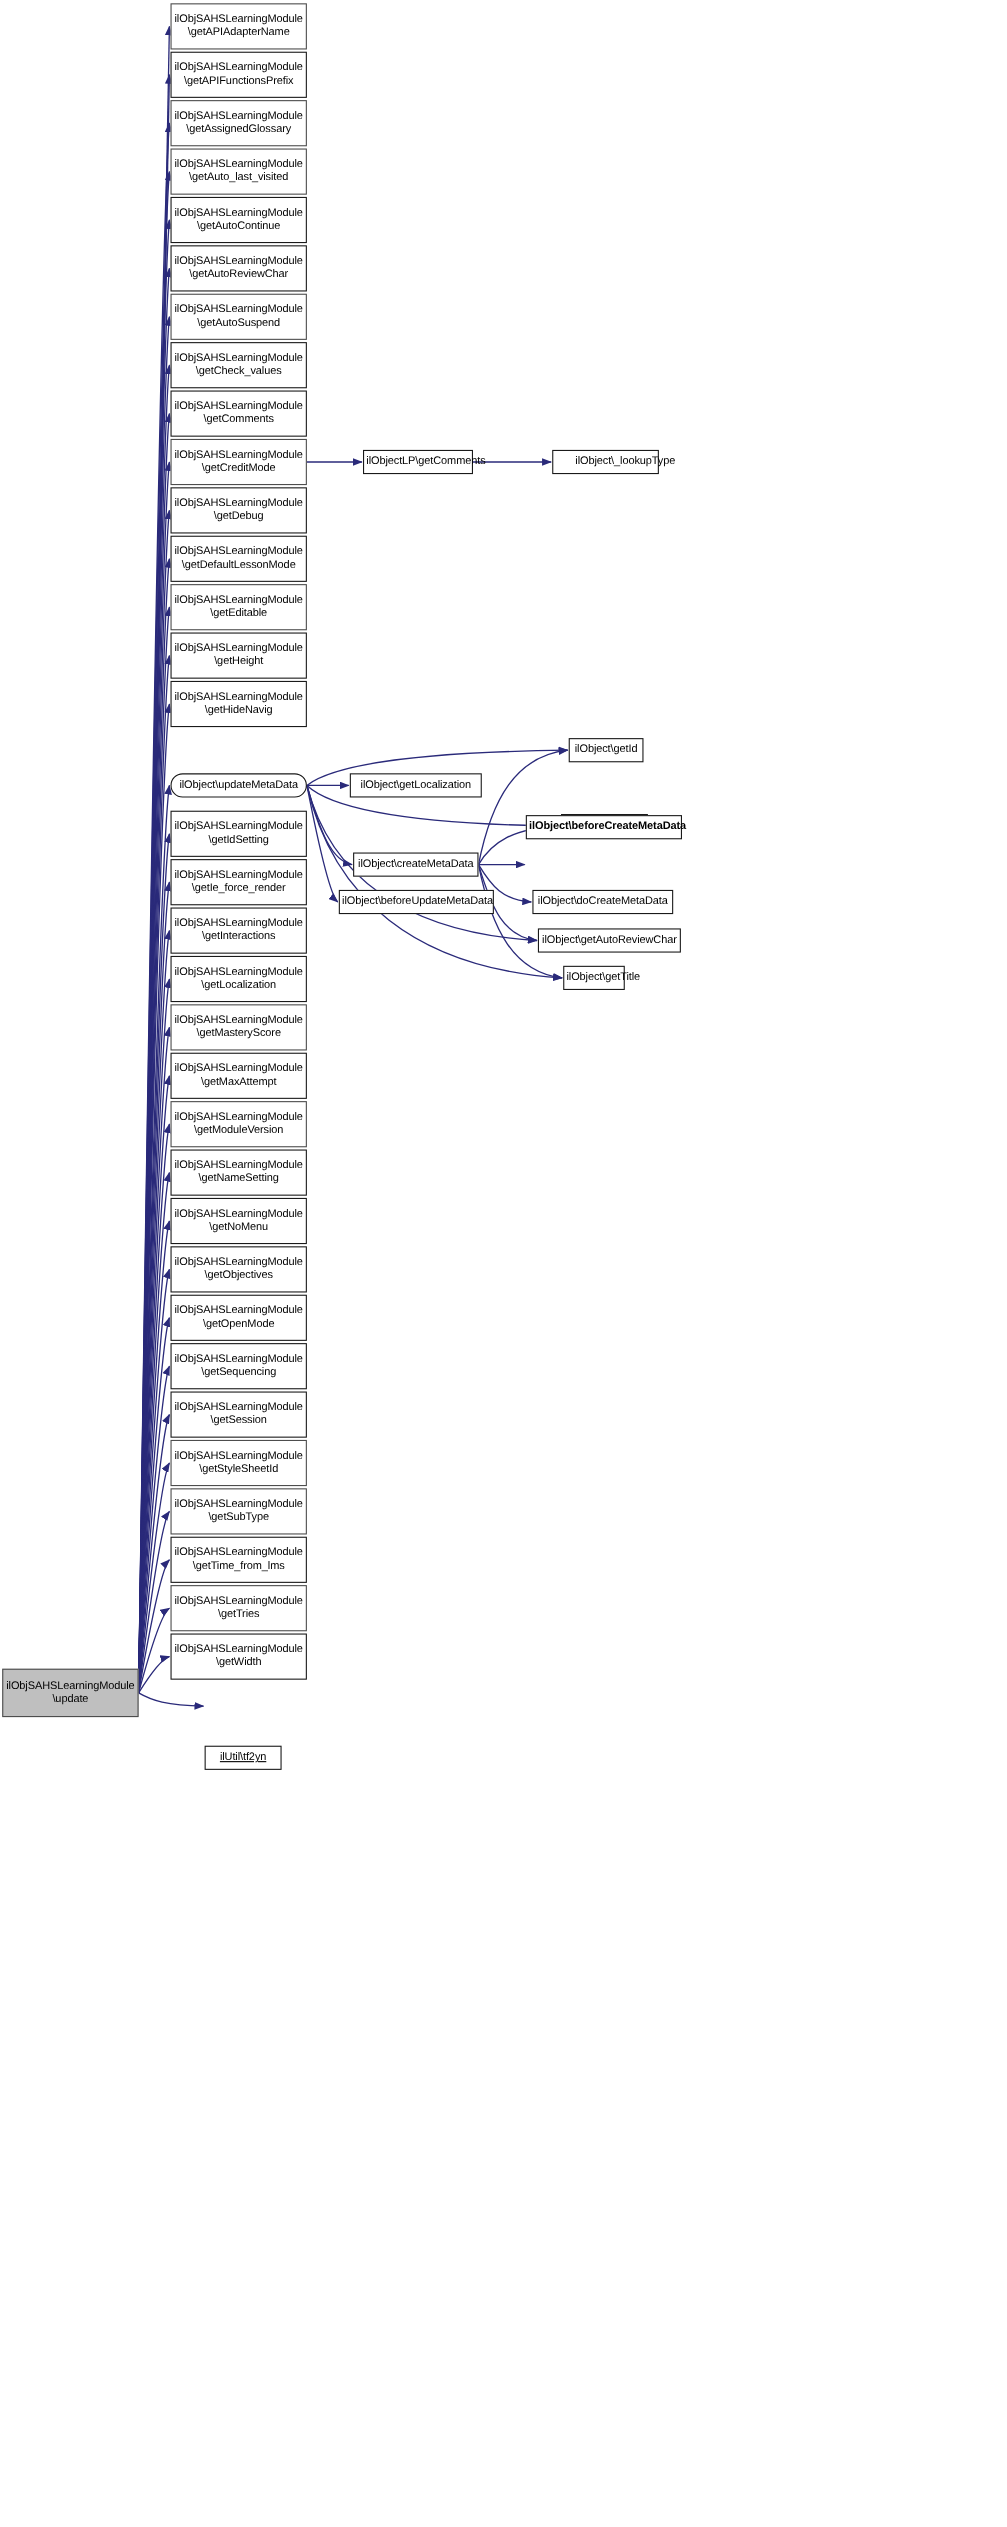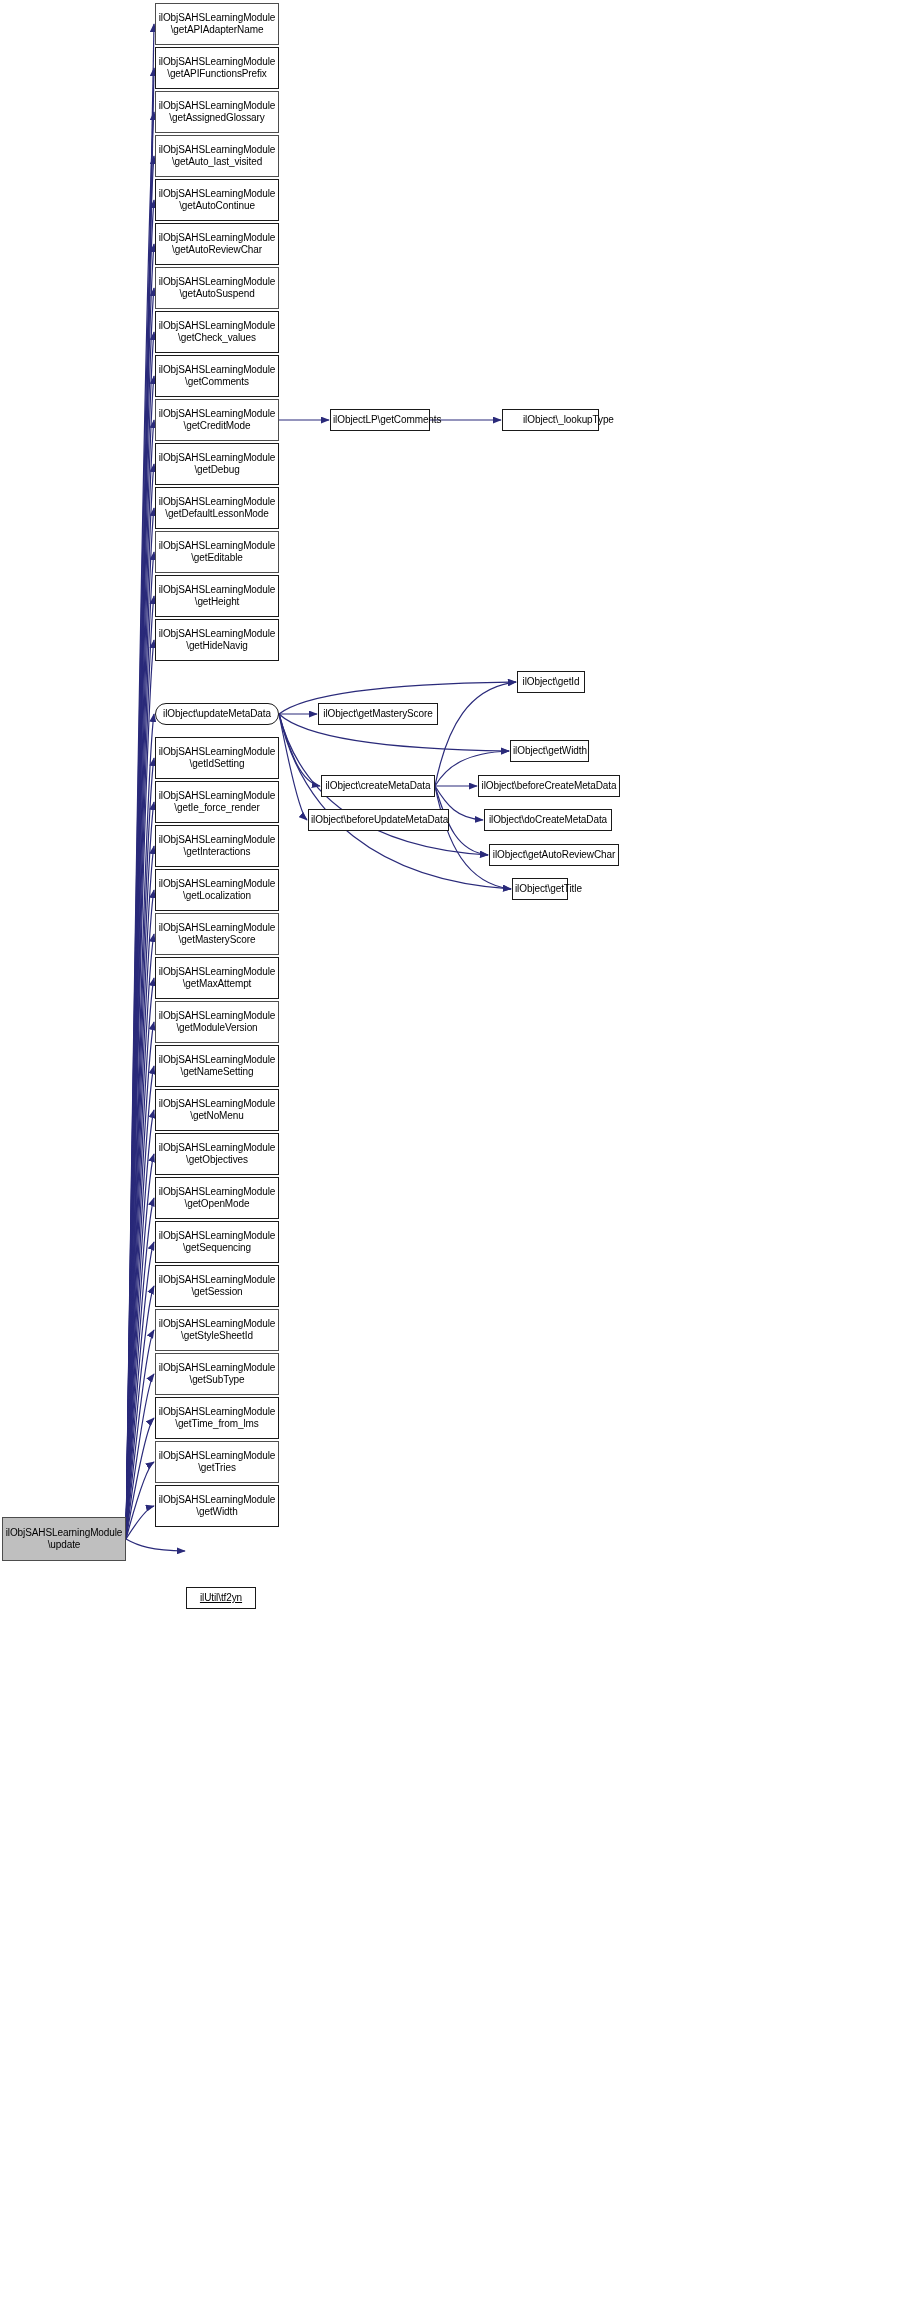--- a/index.html
+++ b/index.html
@@ -144,23 +144,23 @@
 \getSubType</span></div>
       <div class="node" style="left: 155px; top: 1397px; width: 124px; height: 42px;"><span>ilObjSAHSLearningModule
 \getTime_from_lms</span></div>
       <div class="node thick" style="left: 155px; top: 1441px; width: 124px; height: 42px;"><span>ilObjSAHSLearningModule
 \getTries</span></div>
       <div class="node" style="left: 155px; top: 1485px; width: 124px; height: 42px;"><span>ilObjSAHSLearningModule
 \getWidth</span></div>
       <div class="node" style="left: 186px; top: 1587px; width: 70px; height: 22px; text-decoration: underline;"><span>ilUtil\tf2yn</span></div>
       <div class="node" style="left: 330px; top: 409px; width: 100px; height: 22px;"><span>ilObjectLP\getComments</span></div>
       <div class="node" style="left: 502px; top: 409px; width: 97px; height: 22px; padding-left: 20px;"><span>ilObject\_lookupType</span></div>
-      <div class="node" style="left: 318px; top: 703px; width: 120px; height: 22px;"><span>ilObject\getMasteryScore</span></div>
+      <div class="node" style="left: 318px; top: 703px; width: 120px; height: 22px;"><span>ilObject\getLocalization</span></div>
       <div class="node" style="left: 517px; top: 671px; width: 68px; height: 22px;"><span>ilObject\getId</span></div>
       <div class="node" style="left: 510px; top: 740px; width: 79px; height: 22px;"><span>ilObject\getWidth</span></div>
       <div class="node" style="left: 321px; top: 775px; width: 114px; height: 22px;"><span>ilObject\createMetaData</span></div>
-      <div class="node" style="left: 478px; top: 775px; width: 142px; height: 22px;"><span>ilObject\beforeCreateMetaData</span></div>
+      <div class="node" style="left: 478px; top: 741px; width: 142px; height: 22px; font-weight: bold;"><span>ilObject\beforeCreateMetaData</span></div>
       <div class="node" style="left: 308px; top: 809px; width: 141px; height: 22px;"><span>ilObject\beforeUpdateMetaData</span></div>
       <div class="node" style="left: 484px; top: 809px; width: 128px; height: 22px;"><span>ilObject\doCreateMetaData</span></div>
       <div class="node" style="left: 489px; top: 844px; width: 130px; height: 22px;"><span>ilObject\getAutoReviewChar</span></div>
       <div class="node" style="left: 512px; top: 878px; width: 56px; height: 22px;"><span>ilObject\getTitle</span></div>
     </div>
 </div>
 
 </body></html>

